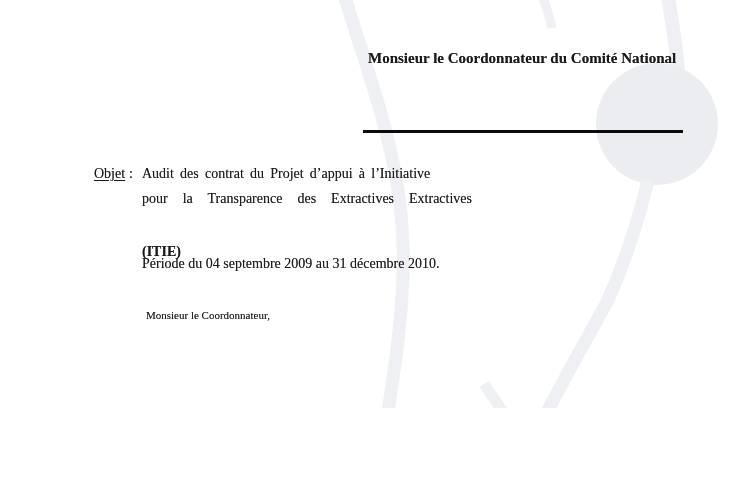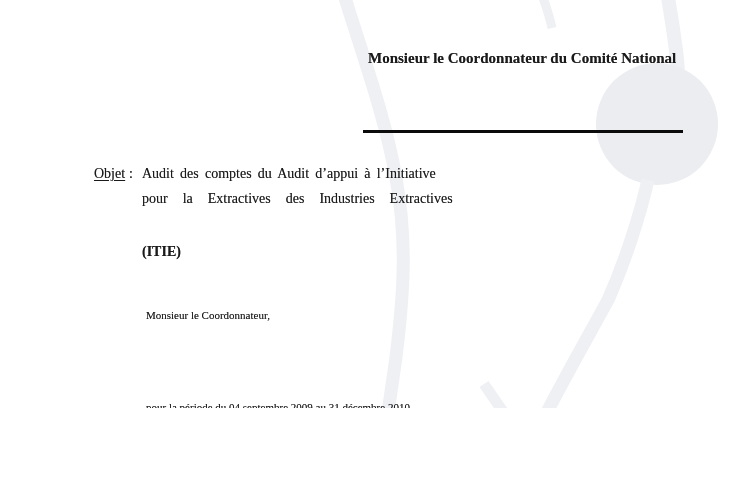--- a/index.html
+++ b/index.html
@@ -54,20 +54,20 @@
     <path d="M 648,180 C 640,215 625,262 608,300 C 578,355 543,415 510,488" fill="none" stroke-width="13" stroke="#eff0f4"></path>
     <path d="M 484,384 C 505,415 530,450 557,488" fill="none" stroke-width="11" stroke="#eff0f4"></path>
   </svg>
 
   <div class="line rcp rcp1">Monsieur le Coordonnateur du Comité National</div>
   <div class="rule"></div>
 
   <div class="line obj obj-label-row">
     <span class="u">Objet</span><span class="colon">:</span>
   </div>
-  <div class="line obj objl obj1 ws1">Audit des comptes du Audit d’appui à l’Initiative</div>
-  <div class="line obj objl obj2 ws2">pour la Extractives des Industries Extractives</div>
+  <div class="line obj objl obj1 ws1">Audit des contrat du Projet d’appui à l’Initiative</div>
+  <div class="line obj objl obj2 ws2">pour la Transparence des Extractives Extractives</div>
   <div class="line obj objl obj3 b">(ITIE)</div>
+  <div class="line obj objl obj5">Période du 04 septembre 2009 au 31 décembre 2010.</div>
 
   <div class="line bd sal">Monsieur le Coordonnateur,</div>
-  <div class="line bd p1c">pour la période du 04 septembre 2009 au 31 décembre 2010.</div>
 
 </div>
 
 </body></html>

